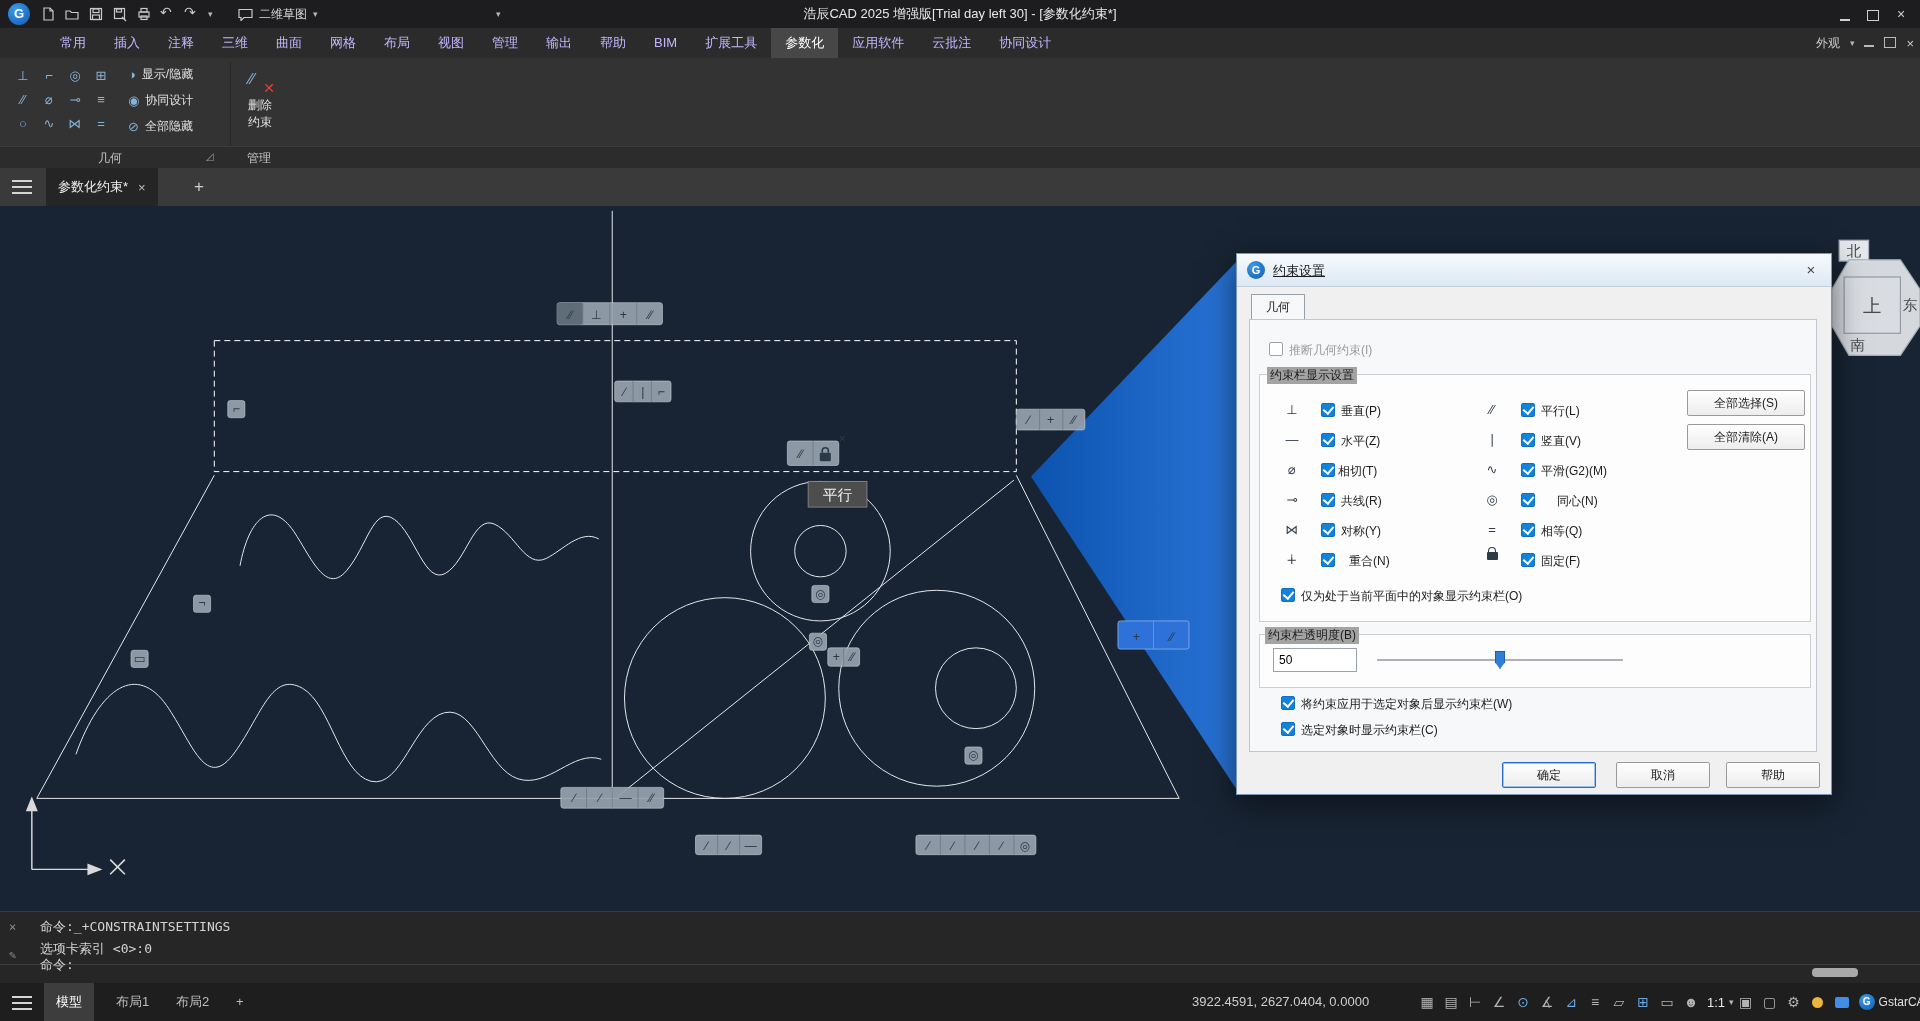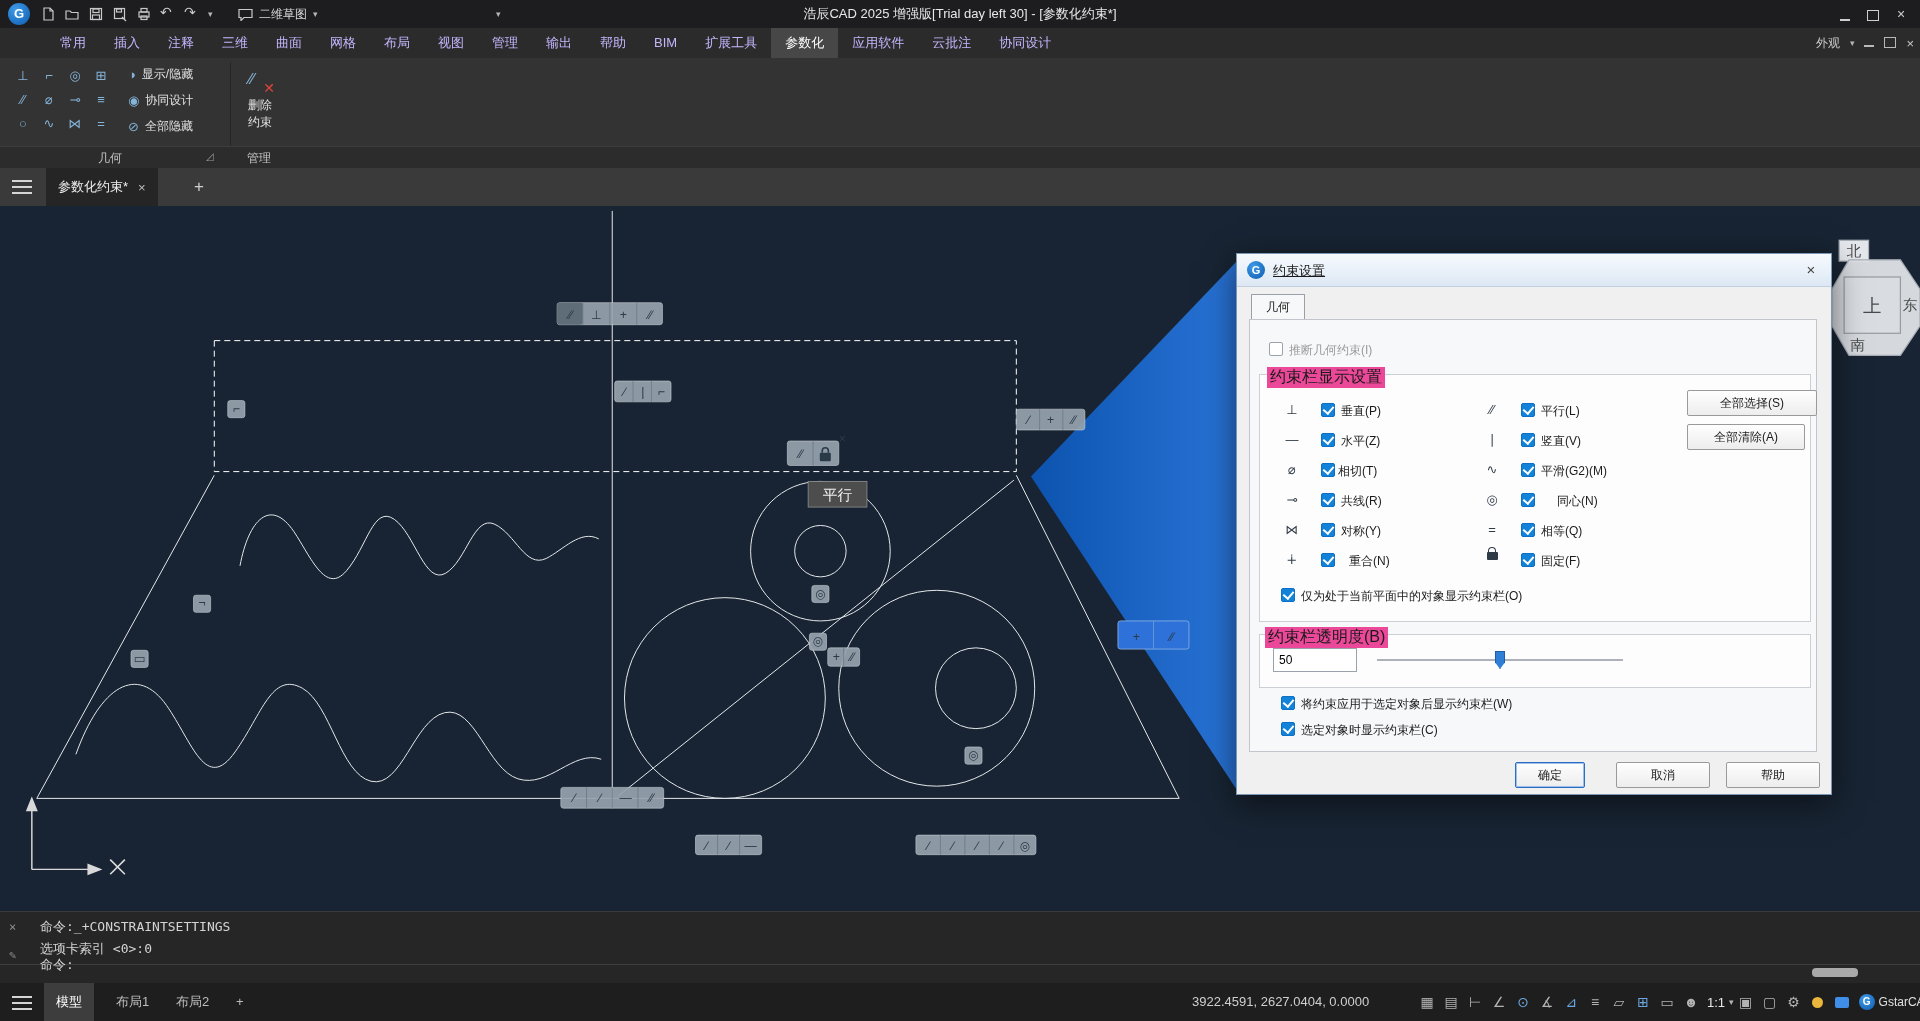--- a/index.html
+++ b/index.html
@@ -81,21 +81,21 @@
                 border-bottom:1px solid #c3cfdd;}
   .dlg-logo{position:absolute;left:10px;top:7px;width:18px;height:18px;border-radius:50%;
             background:radial-gradient(circle at 35% 30%,#3f9ae8,#0d5cb0);color:#fff;font-size:11px;font-weight:bold;
             text-align:center;line-height:18px;}
   .dlg-title{position:absolute;left:36px;top:8px;font-size:13px;color:#1a1a1a;text-decoration:underline;}
   .dlg-close{position:absolute;right:10px;top:6px;width:20px;height:20px;text-align:center;line-height:20px;font-size:15px;color:#444;}
   .dlg-tab{position:absolute;left:14px;top:40px;width:52px;height:25px;line-height:25px;text-align:center;
            background:#f7f8f9;border:1px solid #9aa0a8;border-bottom:none;}
   .dlg-content{position:absolute;left:12px;top:65px;width:568px;height:433px;background:#f7f8f9;border:1px solid #c2c6cc;box-sizing:border-box;}
   .grp{position:absolute;border:1px solid #ccd0d5;background:#fdfdfe;}
-  .grp-title{position:absolute;font-size:16px;color:#1b1b1b;background:#ec4899;padding:0 3px;}
+  .grp-title{position:absolute;font-size:12px;color:#1b1b1b;background:#a3a3a3;padding:0 3px;}
   .cb{position:absolute;width:14px;height:14px;background:#1283d8;border:1px solid #0f6fc5;border-radius:2px;box-sizing:border-box;}
   .cb::after{content:"";position:absolute;left:3px;top:0px;width:5px;height:8px;border:solid #fff;border-width:0 2px 2px 0;transform:rotate(40deg);}
   .cb.un{background:#fff;border-color:#9aa2ab;}
   .cb.un::after{display:none;}
   .clabel{position:absolute;font-size:12px;color:#1b1b1b;white-space:nowrap;}
   .clabel.dis{color:#9a9a9a;}
   .cicon{position:absolute;width:22px;text-align:center;font-size:13px;color:#2f3b46;}
   .lockglyph{position:relative;display:inline-block;width:11px;height:8px;background:#2f3b46;border-radius:1px;margin-top:6px;}
   .lockglyph::before{content:"";position:absolute;left:1.5px;top:-5px;width:6px;height:5px;border:1.5px solid #2f3b46;border-bottom:none;border-radius:4px 4px 0 0;}
   .wbtn{position:absolute;height:26px;background:linear-gradient(#fefefe,#ededed);border:1px solid #9a9a9a;
@@ -436,38 +436,38 @@
     <span class="cicon" style="left:244px;top:238px">◎</span>
     <span class="cb" style="left:284px;top:239px"></span>
     <span class="clabel" style="left:320px;top:239px">同心(N)</span>
     <span class="cicon" style="left:244px;top:268px">=</span>
     <span class="cb" style="left:284px;top:269px"></span>
     <span class="clabel" style="left:304px;top:269px">相等(Q)</span>
     <span class="cicon" style="left:244px;top:292px"><span class="lockglyph"></span></span>
     <span class="cb" style="left:284px;top:299px"></span>
     <span class="clabel" style="left:304px;top:299px">固定(F)</span>
 
-    <div class="wbtn" style="left:450px;top:136px;width:130px">全部选择(S)</div>
+    <div class="wbtn" style="left:450px;top:136px;width:118px">全部选择(S)</div>
     <div class="wbtn" style="left:450px;top:170px;width:118px">全部清除(A)</div>
 
     <span class="cb" style="left:44px;top:334px"></span>
     <span class="clabel" style="left:64px;top:334px">仅为处于当前平面中的对象显示约束栏(O)</span>
 
     <div class="grp" style="left:22px;top:380px;width:550px;height:52px"></div>
     <span class="grp-title" style="left:28px;top:373px">约束栏透明度(B)</span>
     <input class="tinput" style="left: 36px; top: 394px;" value="50">
     <div class="slider-track" style="left:140px;top:405px;width:246px"></div>
     <div class="slider-thumb" style="left:258px;top:397px"></div>
 
     <span class="cb" style="left:44px;top:442px"></span>
     <span class="clabel" style="left:64px;top:442px">将约束应用于选定对象后显示约束栏(W)</span>
     <span class="cb" style="left:44px;top:468px"></span>
     <span class="clabel" style="left:64px;top:468px">选定对象时显示约束栏(C)</span>
 
-    <div class="wbtn def" style="left:278px;top:508px;width:70px">确定</div>
+    <div class="wbtn def" style="left:265px;top:508px;width:94px">确定</div>
     <div class="wbtn" style="left:379px;top:508px;width:94px">取消</div>
     <div class="wbtn" style="left:489px;top:508px;width:94px">帮助</div>
   </div>
 
   <div class="cmd">
     <span class="cmd-ic" style="top:8px">×</span>
     <span class="cmd-ic" style="top:36px">✎</span>
     <div class="cmdline" style="top:6px">命令:_+CONSTRAINTSETTINGS</div>
     <div class="cmdline" style="top:28px">选项卡索引 &lt;0&gt;:0</div>
     <div class="cmd-div"></div>

